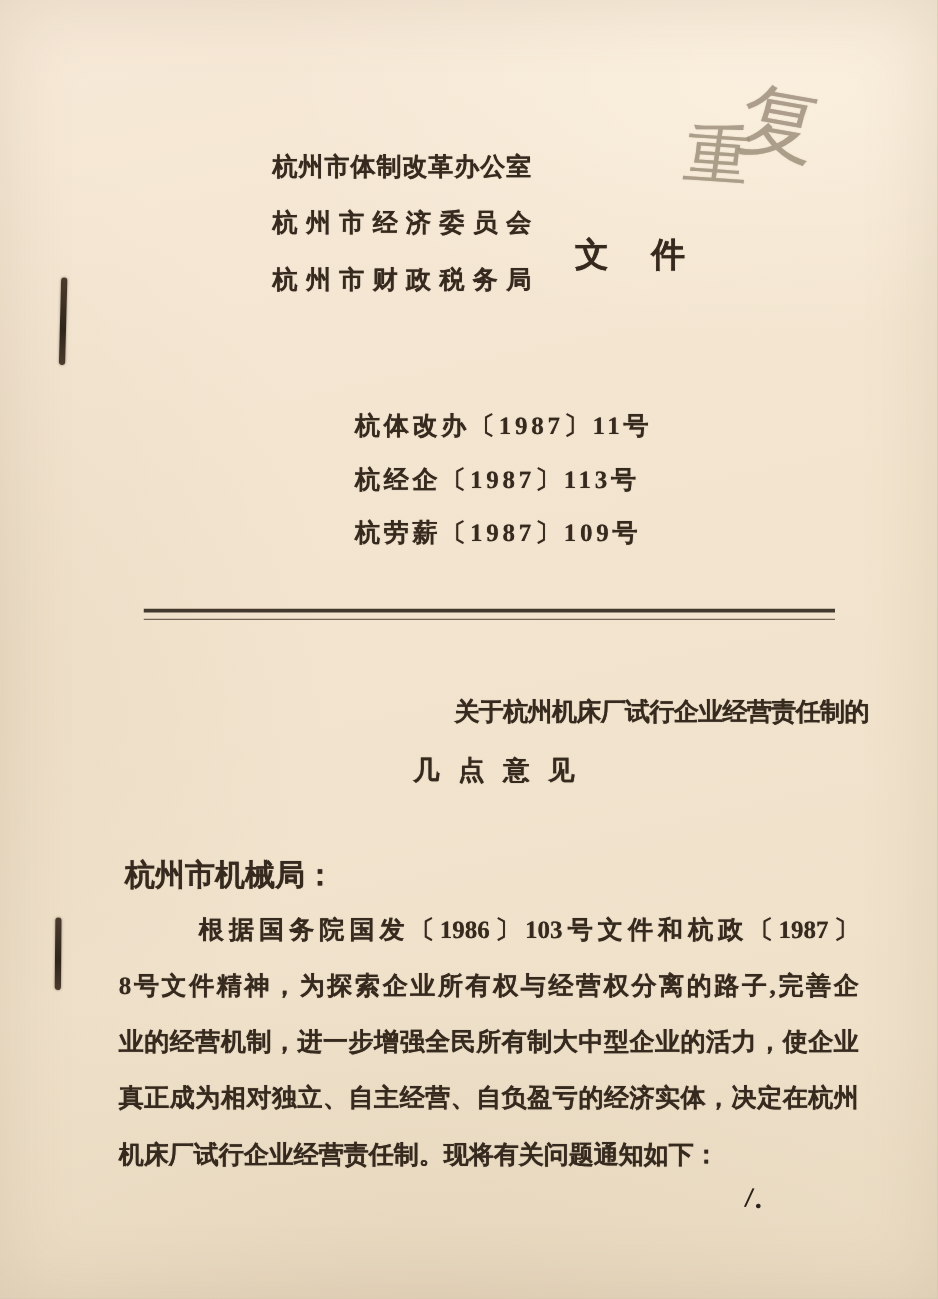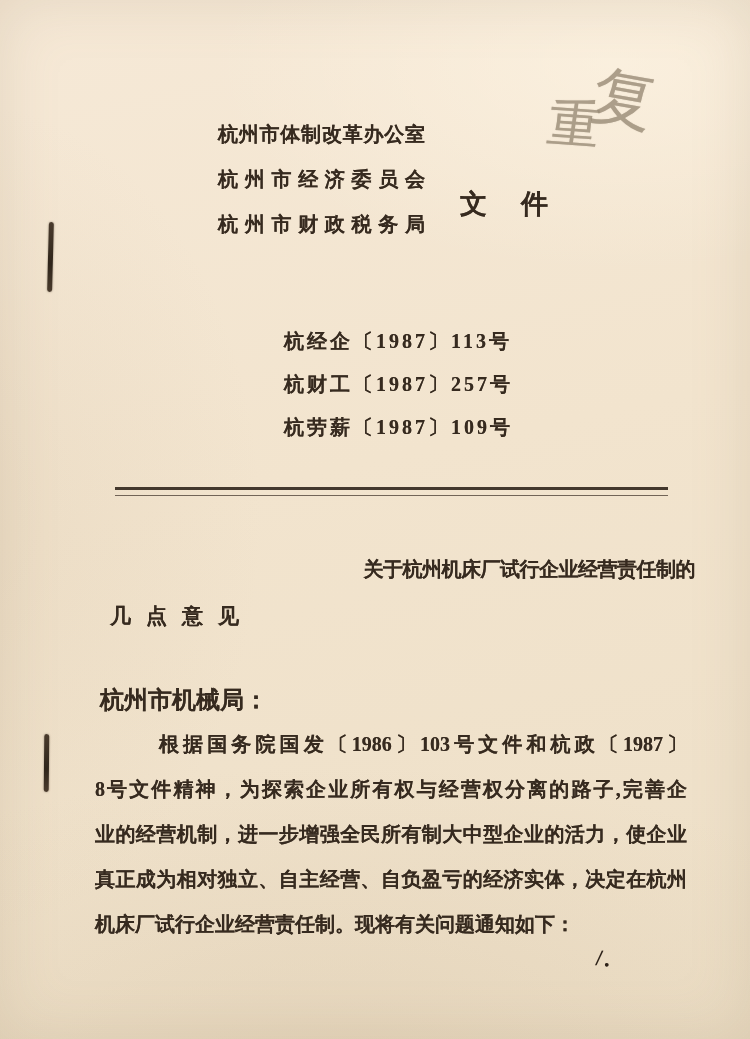--- a/index.html
+++ b/index.html
@@ -55,21 +55,21 @@
     border-top:3px solid rgba(44,33,24,0.88);
     border-bottom:1px solid rgba(44,33,24,0.65);
   }
   
   .title-1{
     position:absolute;left:95px;top:556px;width:600px;
     text-align:right;font-size:20px;letter-spacing:-0.5px;
   }
   .title-2{
     position:absolute;left:95px;top:602px;width:600px;
-    font-size:21px;letter-spacing:15px;text-indent:15px;
+    text-align:center;font-size:21px;letter-spacing:15px;text-indent:15px;
   }
   
   .salutation{
     position:absolute;left:100px;top:684px;
     font-size:24px;
   }
   .paragraph{
     position:absolute;left:95px;top:722px;width:592px;
     font-size:20px;line-height:45px;
   }
@@ -121,22 +121,22 @@
     <div class="agency-line">杭州市经济委员会</div>
     <div class="agency-line">杭州市财政税务局</div>
   </div>
 
   <div class="doc-type printed">
     <span>文</span>
     <span>件</span>
   </div>
 
   <div class="refs printed">
+    <div>杭体改办〔1987〕11号</div>
     <div>杭经企〔1987〕113号</div>
-    <div>杭财工〔1987〕257号</div>
     <div>杭劳薪〔1987〕109号</div>
   </div>
 
   <div class="double-rule"></div>
 
   <div class="title-1 printed">关于杭州机床厂试行企业经营责任制的</div>
   <div class="title-2 printed">几点意见</div>
 
   <div class="salutation printed">杭州市机械局：</div>
 

